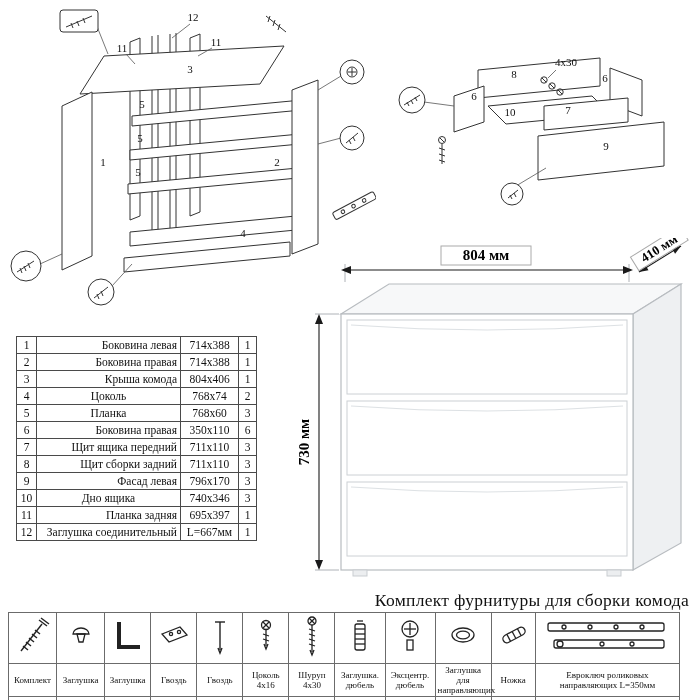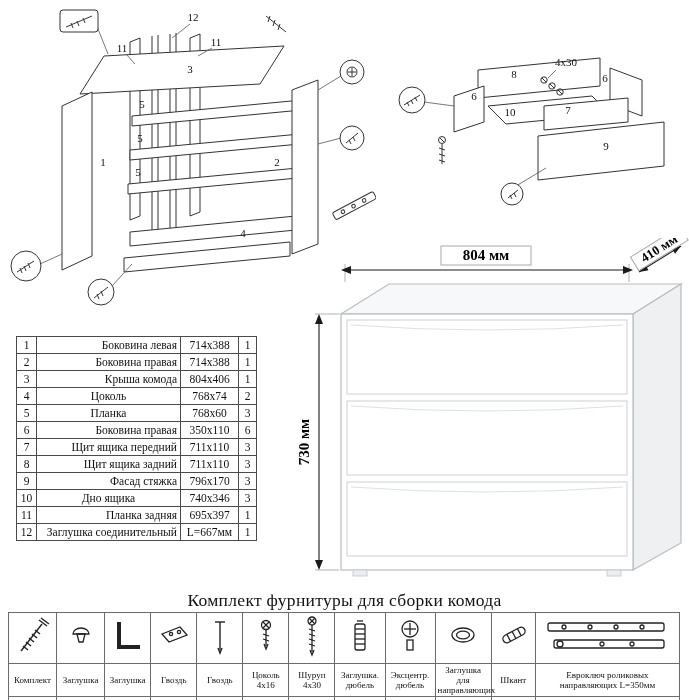--- a/index.html
+++ b/index.html
@@ -6,21 +6,21 @@
   html,body { width:689px; height:700px; background:#fff; }
   body { position:relative; overflow:hidden; font-family:"Liberation Serif", serif; color:#111; }
   .abs { position:absolute; }
 
   
   .parts-table { border-collapse:collapse; font-size:11.5px; }
   .parts-table td { border:1px solid #4a4a4a; padding:1px 3px; height:17px; white-space:nowrap;text-align:right; }
   .parts-table td.c { text-align:center; }
 
   
-  .sheet-title { position:absolute; top:590px; left:0; width:689px; text-align:center;
+  .sheet-title { position:absolute; top:590px; left:0; width:689px; text-align:right;
                  font-size:17.5px; letter-spacing:.3px; }
 
   
   .hw-table { border-collapse:collapse; table-layout:fixed; text-align:center; }
   .hw-table td { border:1px solid #6b6b6b; padding:1px 2px; vertical-align:middle; }
   .hw-icons td { height:48px; }
   .hw-names td { font-size:9px; line-height:1.12; height:26px; }
   .hw-qty td { font-size:12.5px; height:17px; }
 
   svg text { font-family:"Liberation Serif", serif; }
@@ -228,27 +228,27 @@
         <td class="c">6</td>
       </tr>
     <tr>
         <td class="c">7</td>
         <td>Щит ящика передний</td>
         <td class="c">711x110</td>
         <td class="c">3</td>
       </tr>
     <tr>
         <td class="c">8</td>
-        <td>Щит ящика задний</td>
+        <td>Щит сборки задний</td>
         <td class="c">711x110</td>
         <td class="c">3</td>
       </tr>
     <tr>
         <td class="c">9</td>
-        <td>Фасад стяжка</td>
+        <td>Фасад левая</td>
         <td class="c">796x170</td>
         <td class="c">3</td>
       </tr>
     <tr>
         <td class="c">10</td>
         <td class="c">Дно ящика</td>
         <td class="c">740x346</td>
         <td class="c">3</td>
       </tr>
     <tr>
@@ -473,21 +473,21 @@
     <td>Комплект</td>
     <td>Заглушка</td>
     <td>Заглушка</td>
     <td>Гвоздь</td>
     <td>Гвоздь</td>
     <td>Цоколь 4x16</td>
     <td>Шуруп 4x30</td>
     <td>Заглушка. дюбель</td>
     <td>Эксцентр. дюбель</td>
     <td>Заглушка для направляющих</td>
-    <td>Шкант</td>
+    <td>Ножка</td>
     <td>Евроключ роликовых направляющих L=350мм</td>
   </tr>
   <tr class="hw-qty">
     <td>16</td>
     <td>4</td>
     <td>1</td>
     <td>4</td>
     <td>80</td>
     <td>24</td>
     <td>12</td>

